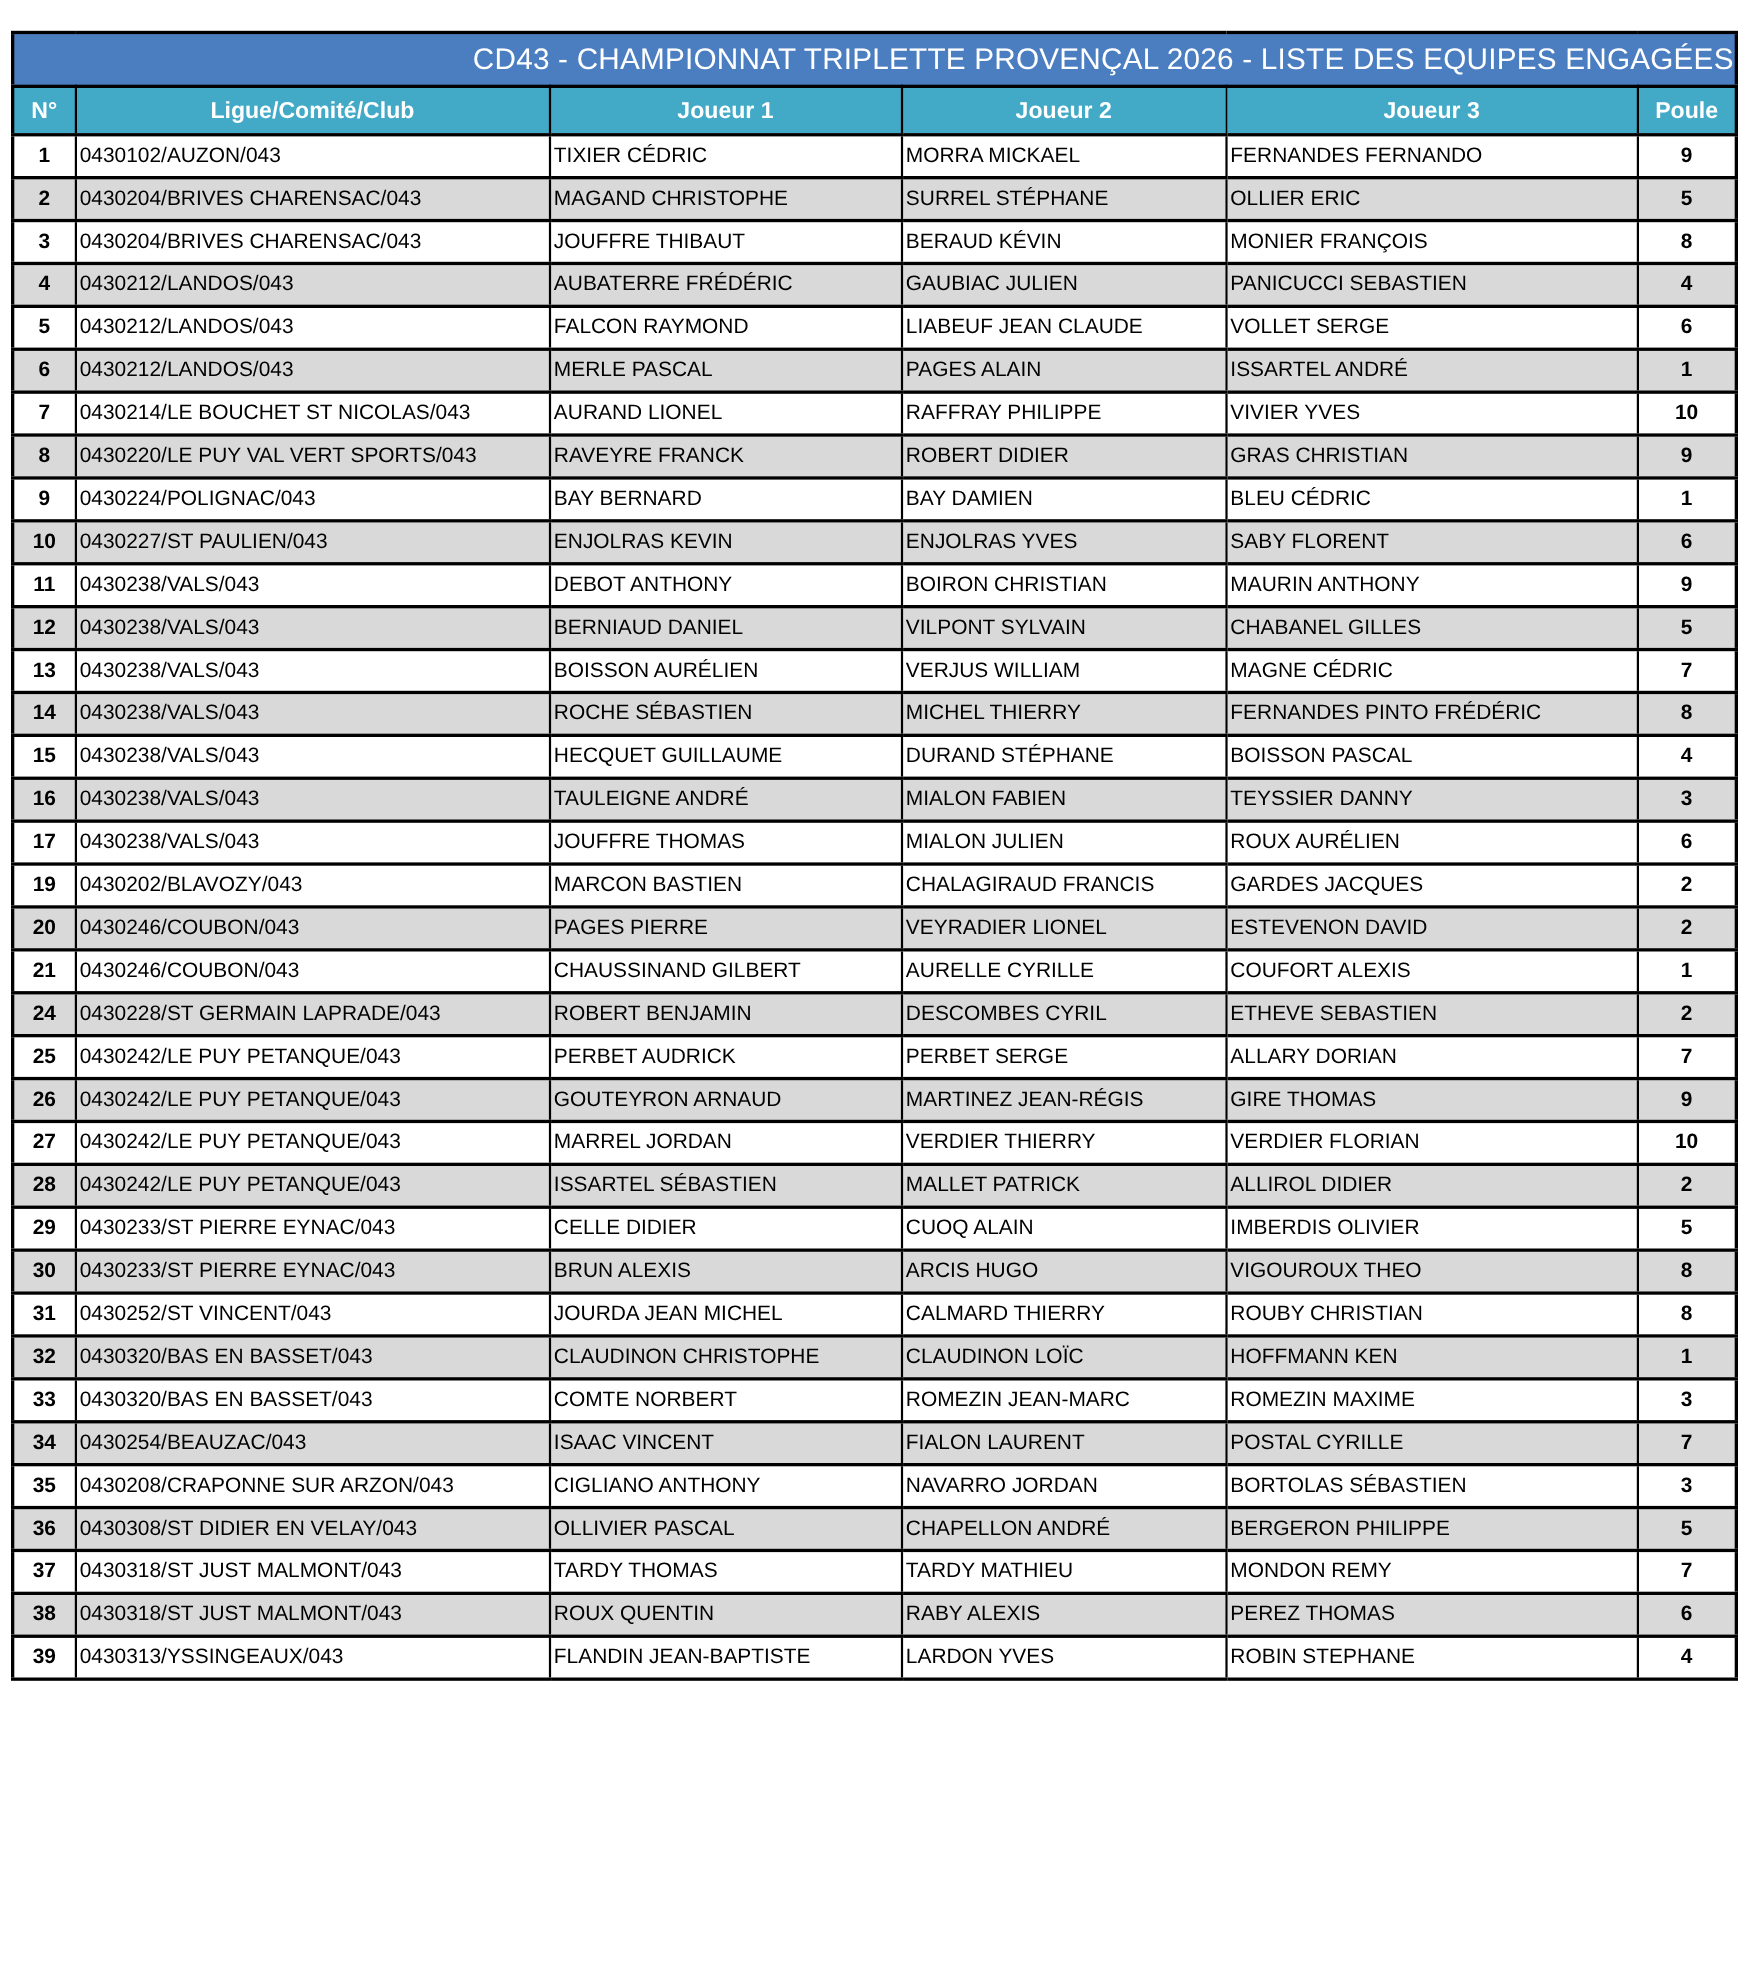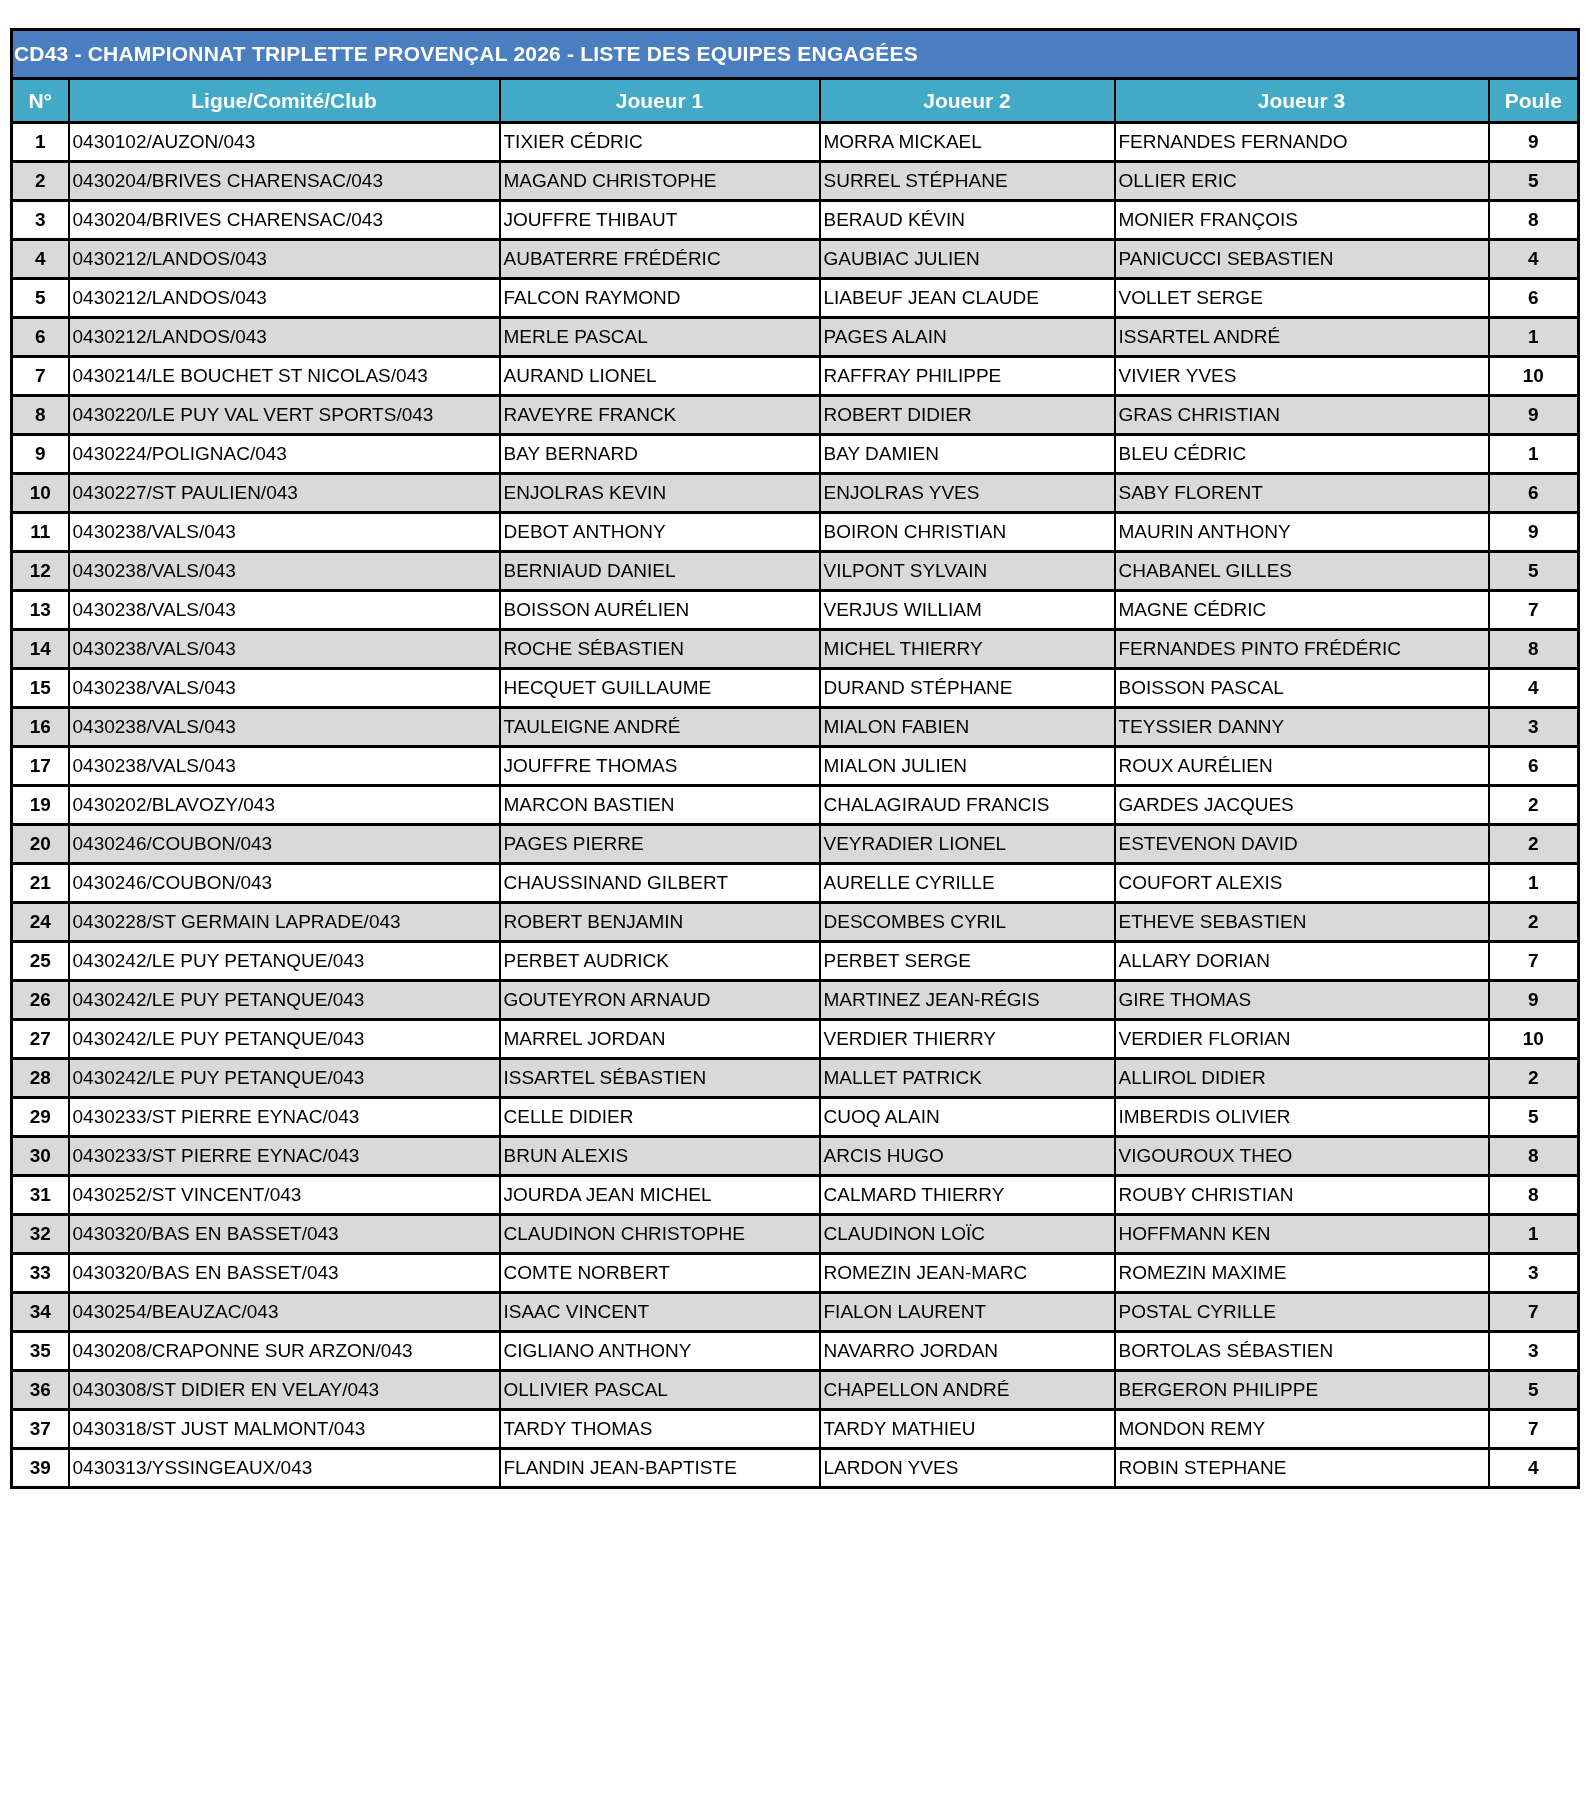--- a/index.html
+++ b/index.html
@@ -37,23 +37,23 @@
     border-right: 2px solid var(--border-c);
     border-top: 3px solid var(--border-c);
     border-bottom: 3px solid var(--border-c);
     overflow: hidden;
     white-space: nowrap;
   }
   th.title-cell {
     height: 49px;
     background: var(--title-bg);
     color: var(--header-text);
-    font-size: 21px;
-    font-weight: bold;
-    text-align: left;
+    font-size: 27px;
+    font-weight: normal;
+    text-align: right;
     letter-spacing: 0.2px;
   }
   tr.col-headers th {
     height: 44px;
     background: var(--header-bg);
     color: var(--header-text);
     font-size: 21px;
     font-weight: bold;
     text-align: center;
   }
@@ -366,20 +366,28 @@
           <td class="c-poule">5</td>
         </tr>
         <tr>
           <td class="c-num">37</td>
           <td class="c-text">0430318/ST JUST MALMONT/043</td>
           <td class="c-text">TARDY THOMAS</td>
           <td class="c-text">TARDY MATHIEU</td>
           <td class="c-text">MONDON REMY</td>
           <td class="c-poule">7</td>
         </tr>
+        <tr class="alt">
+          <td class="c-num">38</td>
+          <td class="c-text">0430318/ST JUST MALMONT/043</td>
+          <td class="c-text">ROUX QUENTIN</td>
+          <td class="c-text">RABY ALEXIS</td>
+          <td class="c-text">PEREZ THOMAS</td>
+          <td class="c-poule">6</td>
+        </tr>
         <tr>
           <td class="c-num">39</td>
           <td class="c-text">0430313/YSSINGEAUX/043</td>
           <td class="c-text">FLANDIN JEAN-BAPTISTE</td>
           <td class="c-text">LARDON YVES</td>
           <td class="c-text">ROBIN STEPHANE</td>
           <td class="c-poule">4</td>
         </tr>
       </tbody>
   </table>

